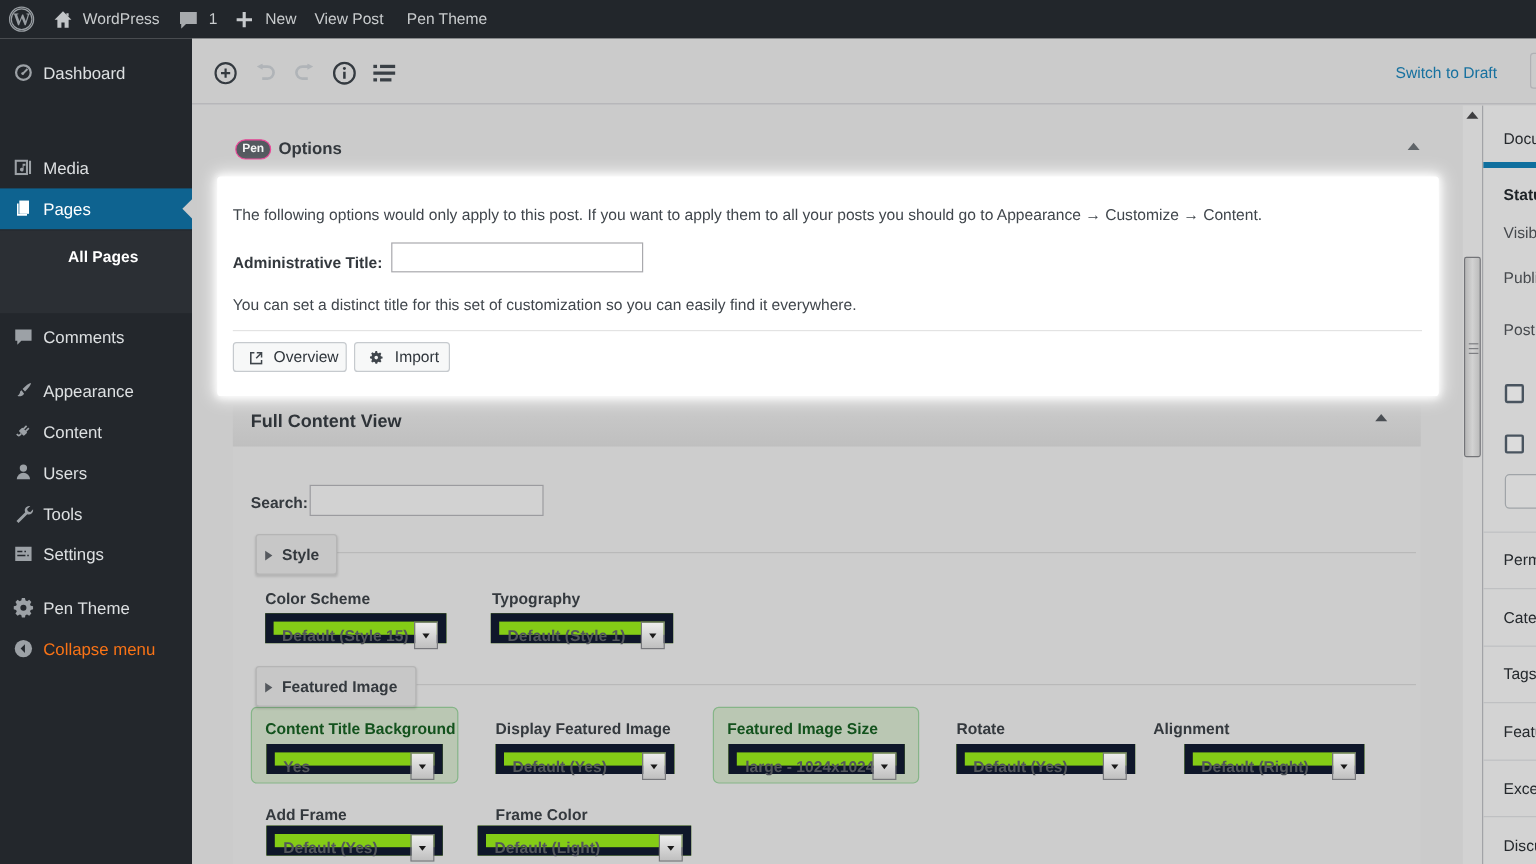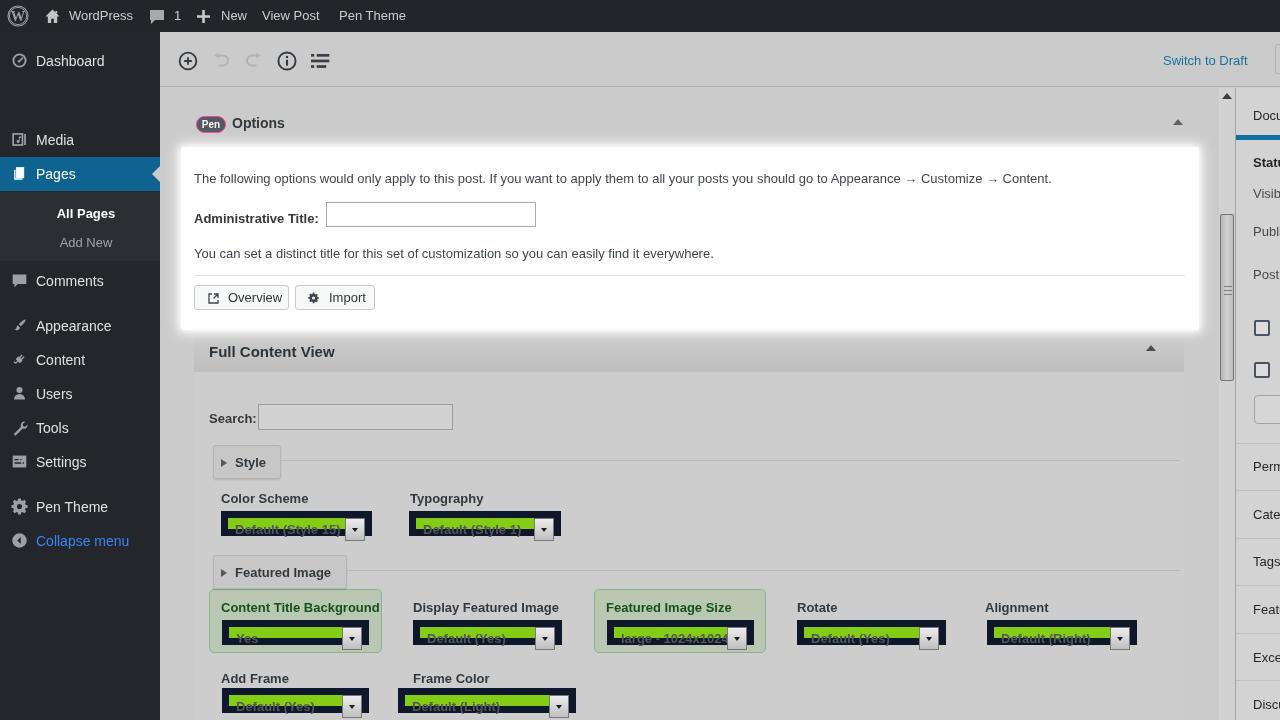--- a/index.html
+++ b/index.html
@@ -117,21 +117,20 @@
   <div class="mi" id="mi-pages" style="top:125px">
       <svg width="17" height="17" viewBox="0 0 20 20">
         <rect x="6" y="2.5" width="9.5" height="13" fill="#fff"></rect>
         <path d="M4.5 5.5v11h9" fill="none" stroke="#fff" stroke-width="1.6"></path>
       </svg>
       <span class="lbl">Pages</span>
       <span id="pagenotch"></span>
     </div>
   <div id="submenu">
     <div class="smi" style="top:7px;color:#fff;font-weight:bold">All Pages</div>
-    <div class="smi" style="top:36px;color:#9da2a7">Add New</div>
   </div>
   <div class="mi" style="top:232px">
       <svg width="17" height="17" viewBox="0 0 20 20">
         <path fill="#9ca1a6" d="M2 3h16v11H8l-4 4v-4H2z"></path>
       </svg>
       <span class="lbl">Comments</span>
     </div>
   <div class="mi" style="top:277px">
       <svg width="17" height="17" viewBox="0 0 20 20">
         <path fill="#9ca1a6" d="M17.5 2.5c-2 .2-5.2 2.5-8.3 5.9l2.4 2.4c3.4-3.1 5.7-6.3 5.9-8.3zM8.2 9.6l-1.4 1.2c-.3 2-.9 3.2-2.6 4.3 1.3 1 4.2.6 5.5-.7l1-1.4z"></path>
@@ -168,21 +167,21 @@
         <path fill="#23272c" d="M4 7h5v1.5H4z M11 7h1.5v1.5H11z M13.8 11h1.5v1.5h-1.5z M4 11h8v1.5H4z"></path>
       </svg>
       <span class="lbl">Settings</span>
     </div>
   <div class="mi" style="top:458px">
       <svg width="17" height="17" viewBox="0 0 20 20">
         <path fill="#9ca1a6" d="M18 11.5v-3l-2.4-.6a6.2 6.2 0 0 0-.6-1.5l1.3-2.1-2.1-2.1-2.1 1.3a6.2 6.2 0 0 0-1.5-.6L10 .5H7l-.6 2.4a6.2 6.2 0 0 0-1.5.6L2.8 2.2.7 4.3 2 6.4a6.2 6.2 0 0 0-.6 1.5L-1 8.5v3l2.4.6a6.2 6.2 0 0 0 .6 1.5L.7 15.7l2.1 2.1 2.1-1.3a6.2 6.2 0 0 0 1.5.6L7 19.5h3l.6-2.4a6.2 6.2 0 0 0 1.5-.6l2.1 1.3 2.1-2.1-1.3-2.1a6.2 6.2 0 0 0 .6-1.5zM8.5 13a3 3 0 1 1 0-6 3 3 0 0 1 0 6z" transform="translate(1.5 0)"></path>
       </svg>
       <span class="lbl">Pen Theme</span>
     </div>
-  <div class="mi" style="top:492px;color:#3b82f6">
+  <div class="mi" style="top:492px;color:#f97316">
       <svg width="17" height="17" viewBox="0 0 20 20">
         <circle cx="10" cy="10" r="8.5" fill="#9ca1a6"></circle>
         <path fill="#23272c" d="M11.5 5.8L7.3 10l4.2 4.2z"></path>
       </svg>
       <span class="lbl">Collapse menu</span>
     </div>
 </div>
 
 <div id="toolbar">
   <svg class="abs" style="left:18px;top:19px" width="20" height="20" viewBox="0 0 22 22">
@@ -305,21 +304,21 @@
   </div>
 
 <span class="blabel" style="left:797px;top:600px">Rotate</span>
 <div class="sel" style="left:797px;top:620px;width:149px">
     <span class="tx">Default (Yes)</span>
     <span class="db">
       <i></i>
     </span>
   </div>
 
-<span class="blabel" style="left:985px;top:600px">Alignment</span>
+<span class="blabel" style="left:961px;top:600px">Alignment</span>
 <div class="sel" style="left:987px;top:620px;width:150px">
     <span class="tx">Default (Right)</span>
     <span class="db">
       <i></i>
     </span>
   </div>
 
 <span class="blabel" style="left:221px;top:671px">Add Frame</span>
 <div class="sel" style="left:222px;top:688px;width:147px">
     <span class="tx">Default (Yes)</span>

